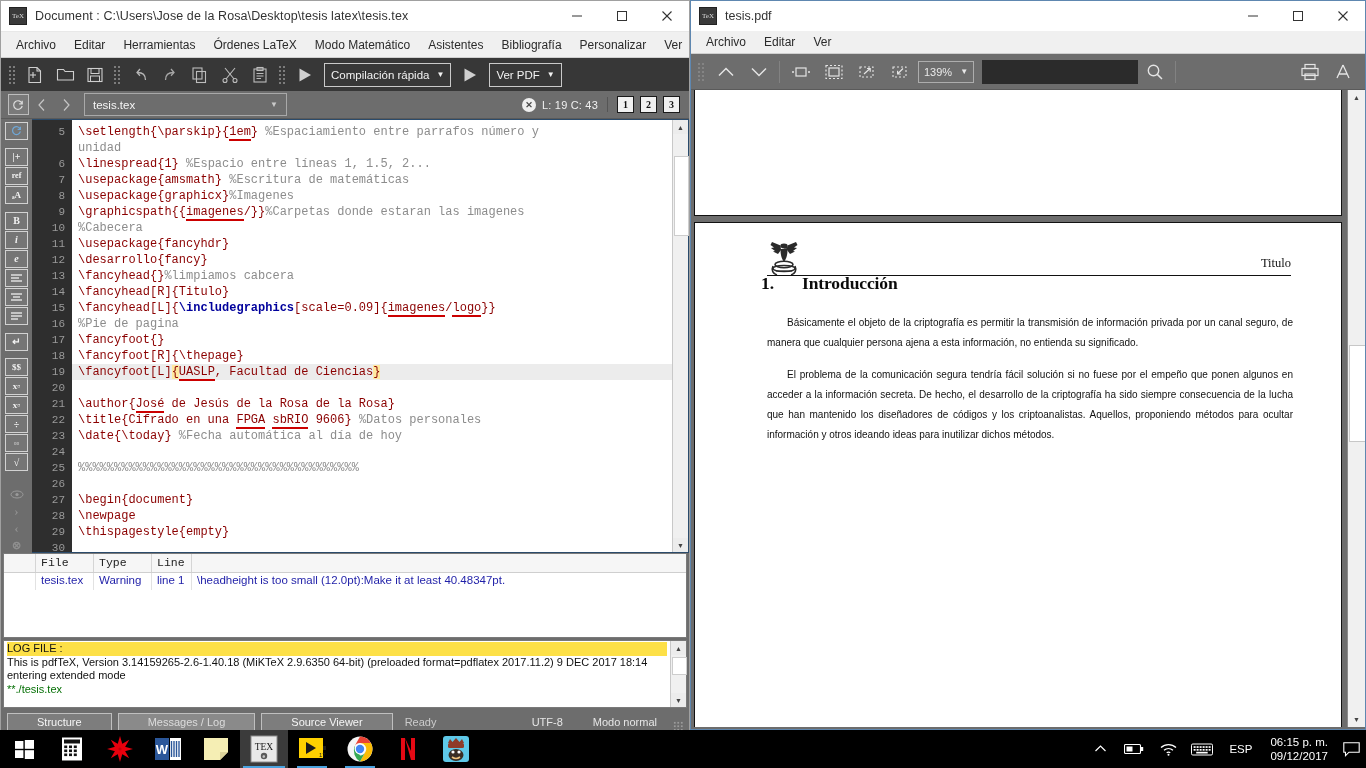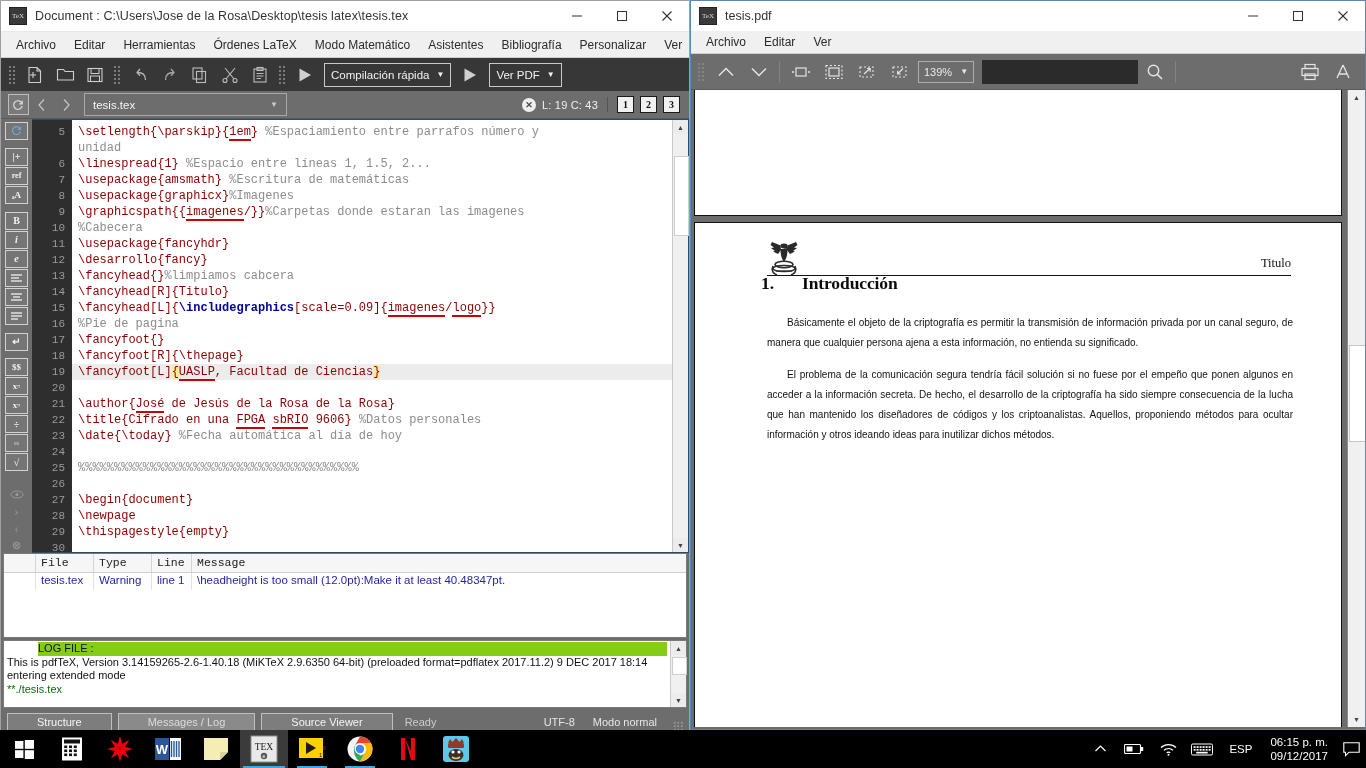--- a/index.html
+++ b/index.html
@@ -140,34 +140,34 @@
   .c-file{width:58px;}
   .c-type{width:58px;}
   .c-line{width:40px;}
   .c-msg{flex:1;border-right:none !important;}
 
   .log-panel{
     background:#fff;border:1px solid #7a7a7a;box-sizing:border-box;margin:2px;
     height:68px;display:flex;
   }
   .log-text{flex:1;font-size:11px;color:#111;padding:1px 3px;line-height:13.5px;overflow:hidden;}
-  .log-text .sel{background:#84cc16;display:block;margin-left:31px;}
+  .log-text .sel{background:#fde047;display:block;}
   .log-text .grn{color:#067006;}
   .log-scroll{width:15px;background:#f0f0f0;border-left:1px solid #c8c8c8;position:relative;}
 
   .tm-statusbar{
     height:24px;background:#6d6d6d;display:flex;align-items:center;padding:0 6px;gap:6px;
   }
   .st-tab{
     height:17px;padding:0 29px;border:1px solid #bfbfbf;background:#7d7d7d;color:#f5f5f5;
     font-size:11px;display:flex;align-items:center;
   }
   .st-tab.active{background:#8a8a8a;color:#dcdcdc;}
   .st-ready{font-size:11px;color:#cccccc;margin-left:6px;}
-  .st-right{margin-left:auto;display:flex;gap:18px;font-size:11px;color:#e6e6e6;padding-right:10px;}
+  .st-right{margin-left:auto;display:flex;gap:30px;font-size:11px;color:#e6e6e6;padding-right:10px;}
   .st-grip{width:10px;height:10px;
     background-image:radial-gradient(circle,#9b9b9b 1px,transparent 1.1px);
     background-size:3.5px 3.5px;align-self:flex-end;margin-bottom:3px;}
 
   
   #pdfviewer{
     position:absolute;left:690px;top:0;width:676px;height:730px;
     background:#6d6d6d;border:1px solid #5e87b0;box-sizing:border-box;
   }
   .pv-titlebar{height:30px;background:#fff;display:flex;align-items:center;}
@@ -532,21 +532,20 @@
         </div>
       </div>
     </div>
 
     <div class="msg-panel">
       <div class="msg-head">
         <div class="c-blank"></div>
         <div class="c-file">File</div>
         <div class="c-type">Type</div>
         <div class="c-line">Line</div>
-        <div class="c-msg">Message</div>
       </div>
       <div class="msg-row">
         <div class="c-blank"></div>
         <div class="c-file">tesis.tex</div>
         <div class="c-type">Warning</div>
         <div class="c-line">line 1</div>
         <div class="c-msg">\headheight is too small (12.0pt):Make it at least 40.48347pt.</div>
       </div>
     </div>
 

